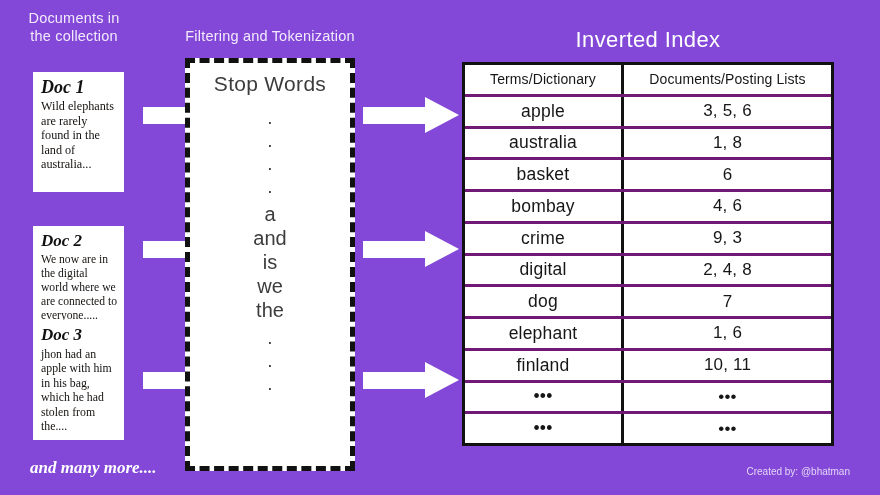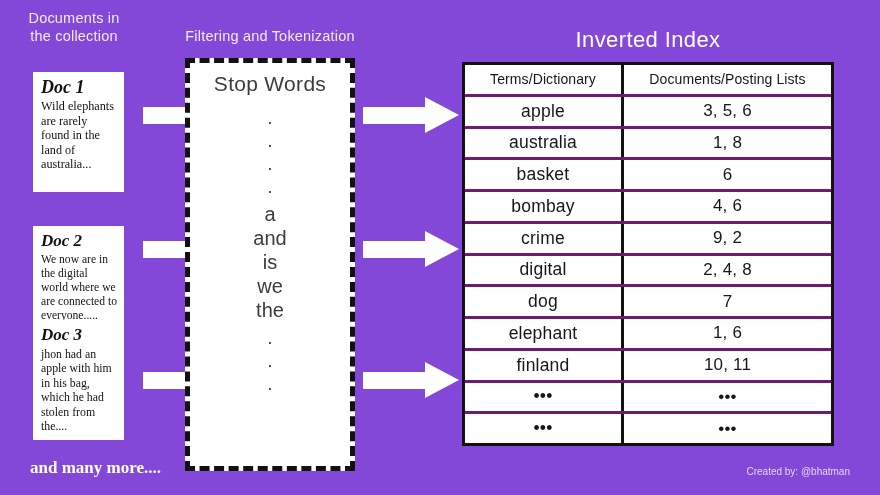--- a/index.html
+++ b/index.html
@@ -185,20 +185,21 @@
   .body-row .tcell.c2 { font-size: 17px; }
   .dots-cell { letter-spacing: 1.5px; font-size: 17px; }
 
   
   #footer-left {
     position: absolute;
     left: 30px;
     top: 458px;
     color: #ffffff;
     font-family: "Liberation Serif", serif;
+    font-style: italic;
     font-weight: bold;
     font-size: 17px;
   }
   #footer-right {
     position: absolute;
     right: 30px;
     top: 466px;
     color: #e3d4f7;
     font-family: "Liberation Sans", sans-serif;
     font-size: 10px;
@@ -285,21 +286,21 @@
     <div class="trow body-row">
       <div class="tcell c1">basket</div>
       <div class="tcell c2">6</div>
     </div>
     <div class="trow body-row">
       <div class="tcell c1">bombay</div>
       <div class="tcell c2">4, 6</div>
     </div>
     <div class="trow body-row">
       <div class="tcell c1">crime</div>
-      <div class="tcell c2">9, 2</div>
+      <div class="tcell c2">9, 3</div>
     </div>
     <div class="trow body-row">
       <div class="tcell c1">digital</div>
       <div class="tcell c2">2, 4, 8</div>
     </div>
     <div class="trow body-row">
       <div class="tcell c1">dog</div>
       <div class="tcell c2">7</div>
     </div>
     <div class="trow body-row">

